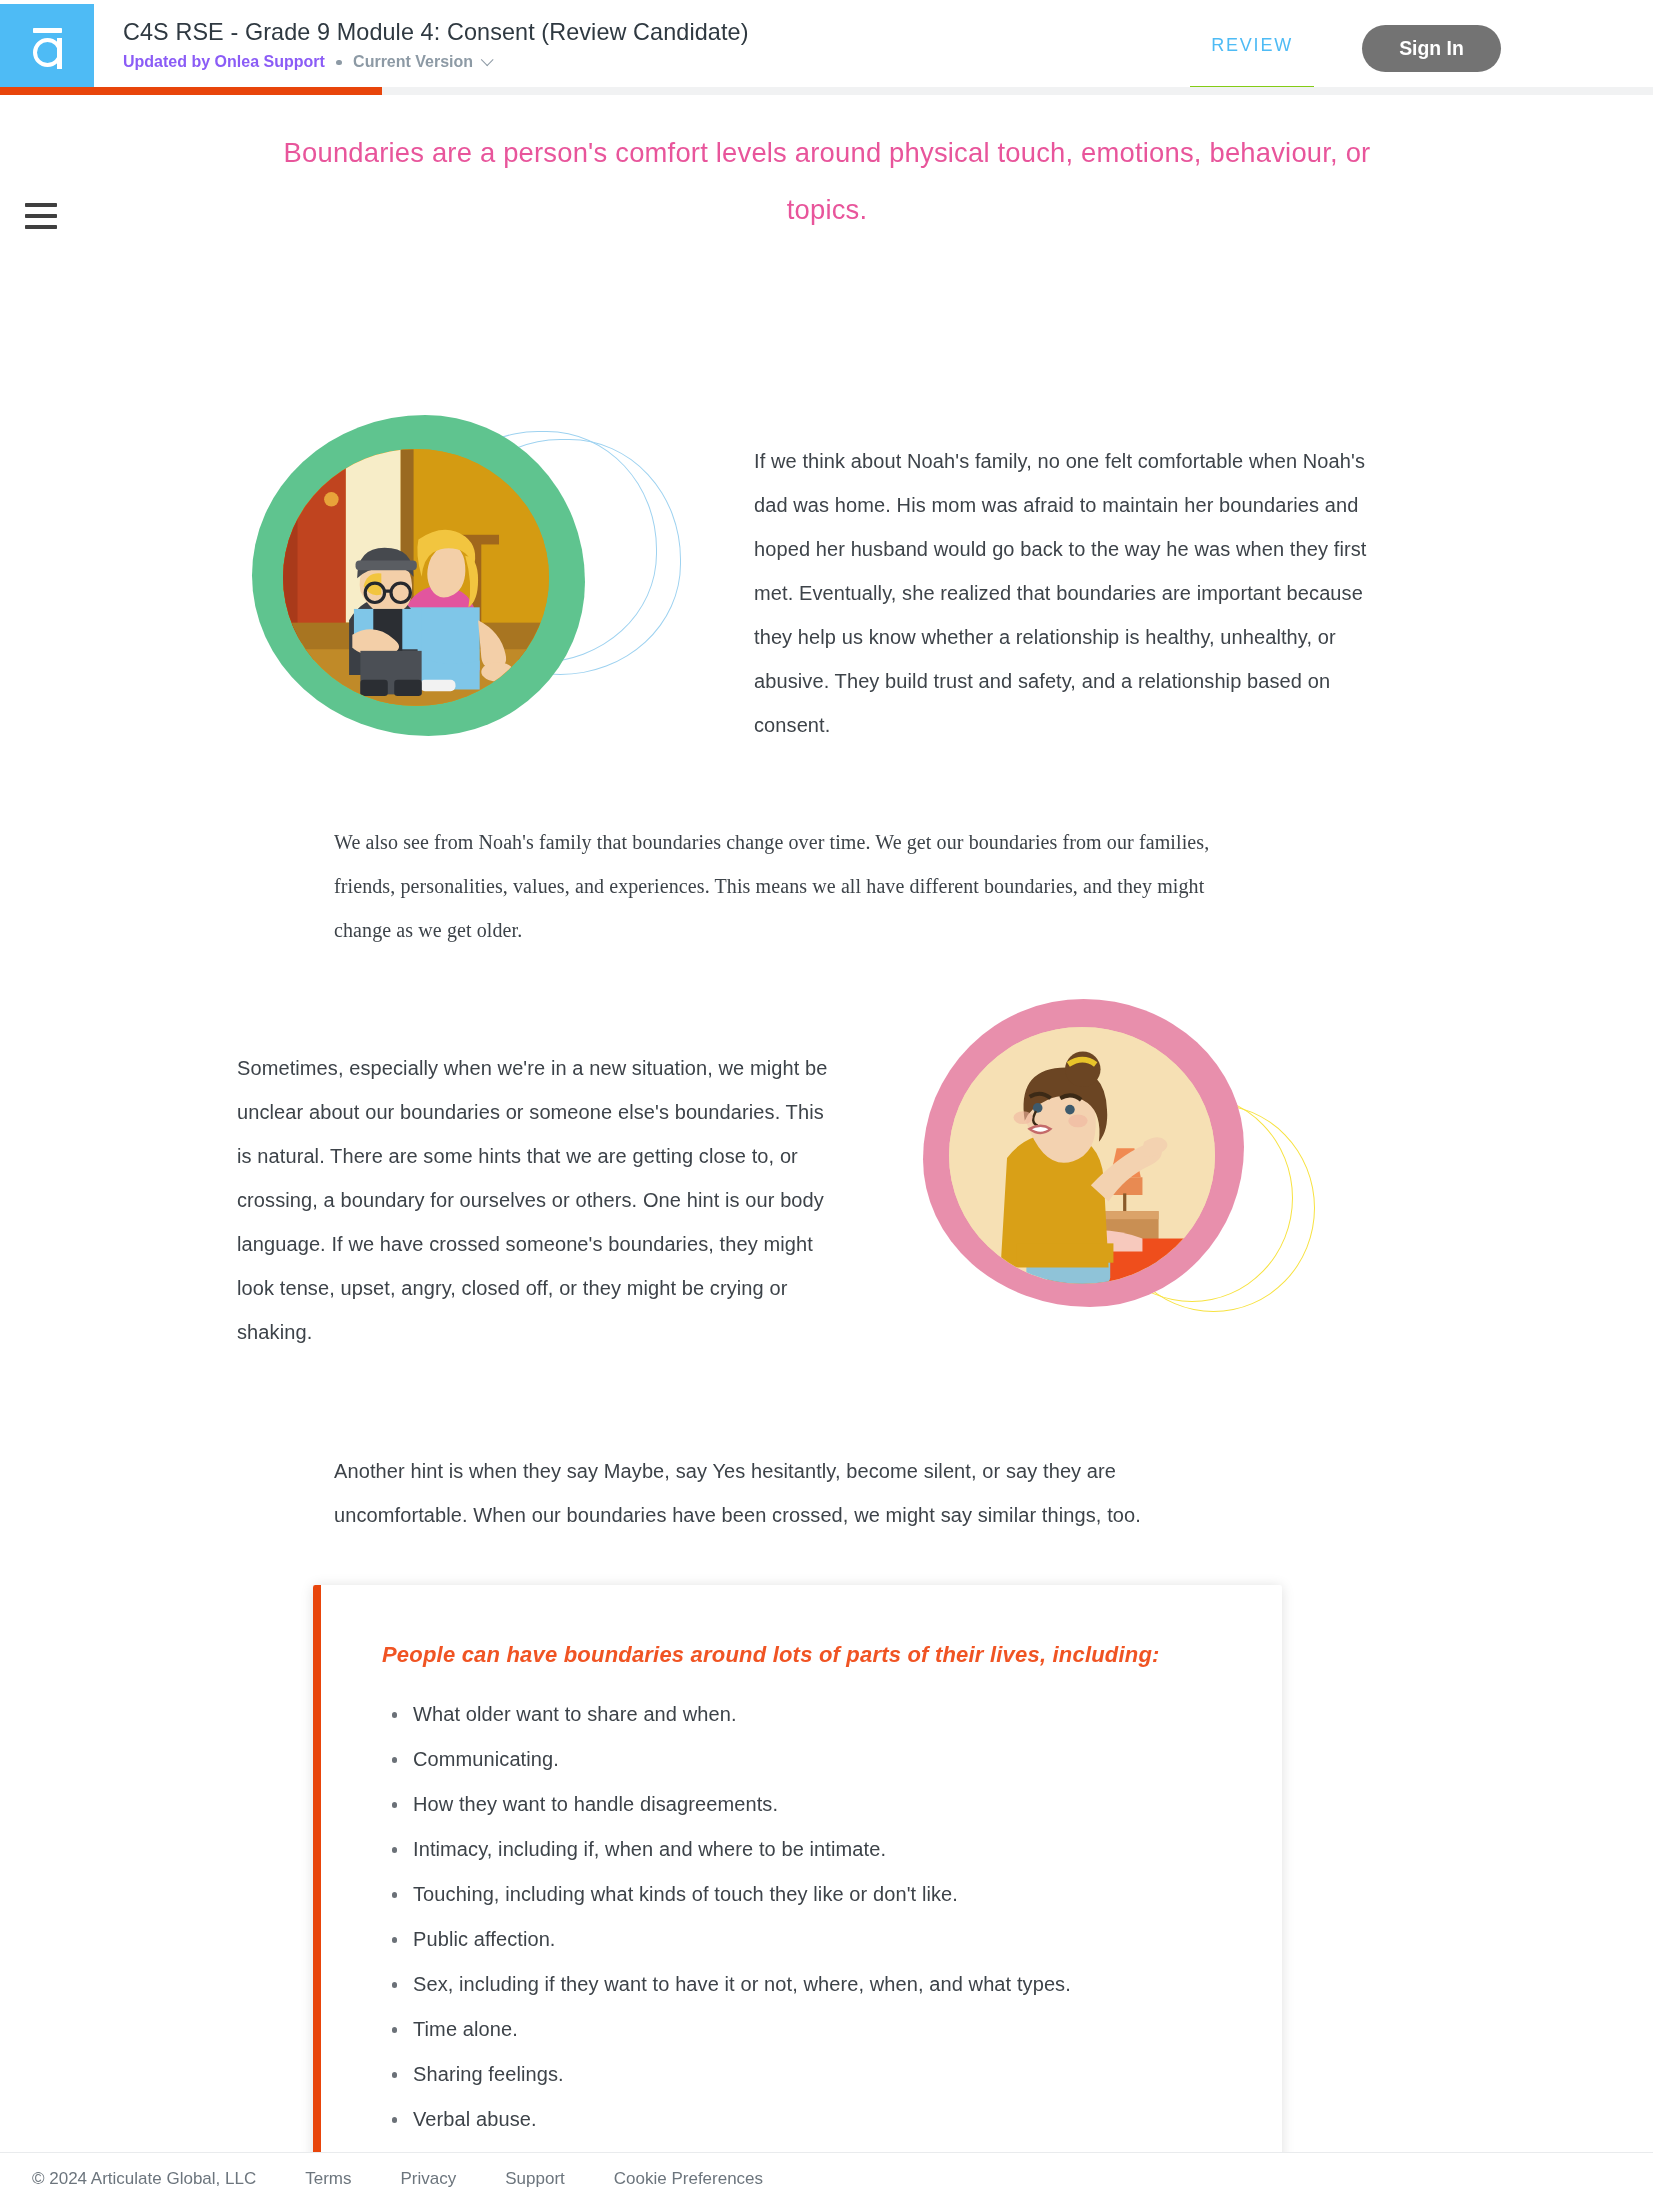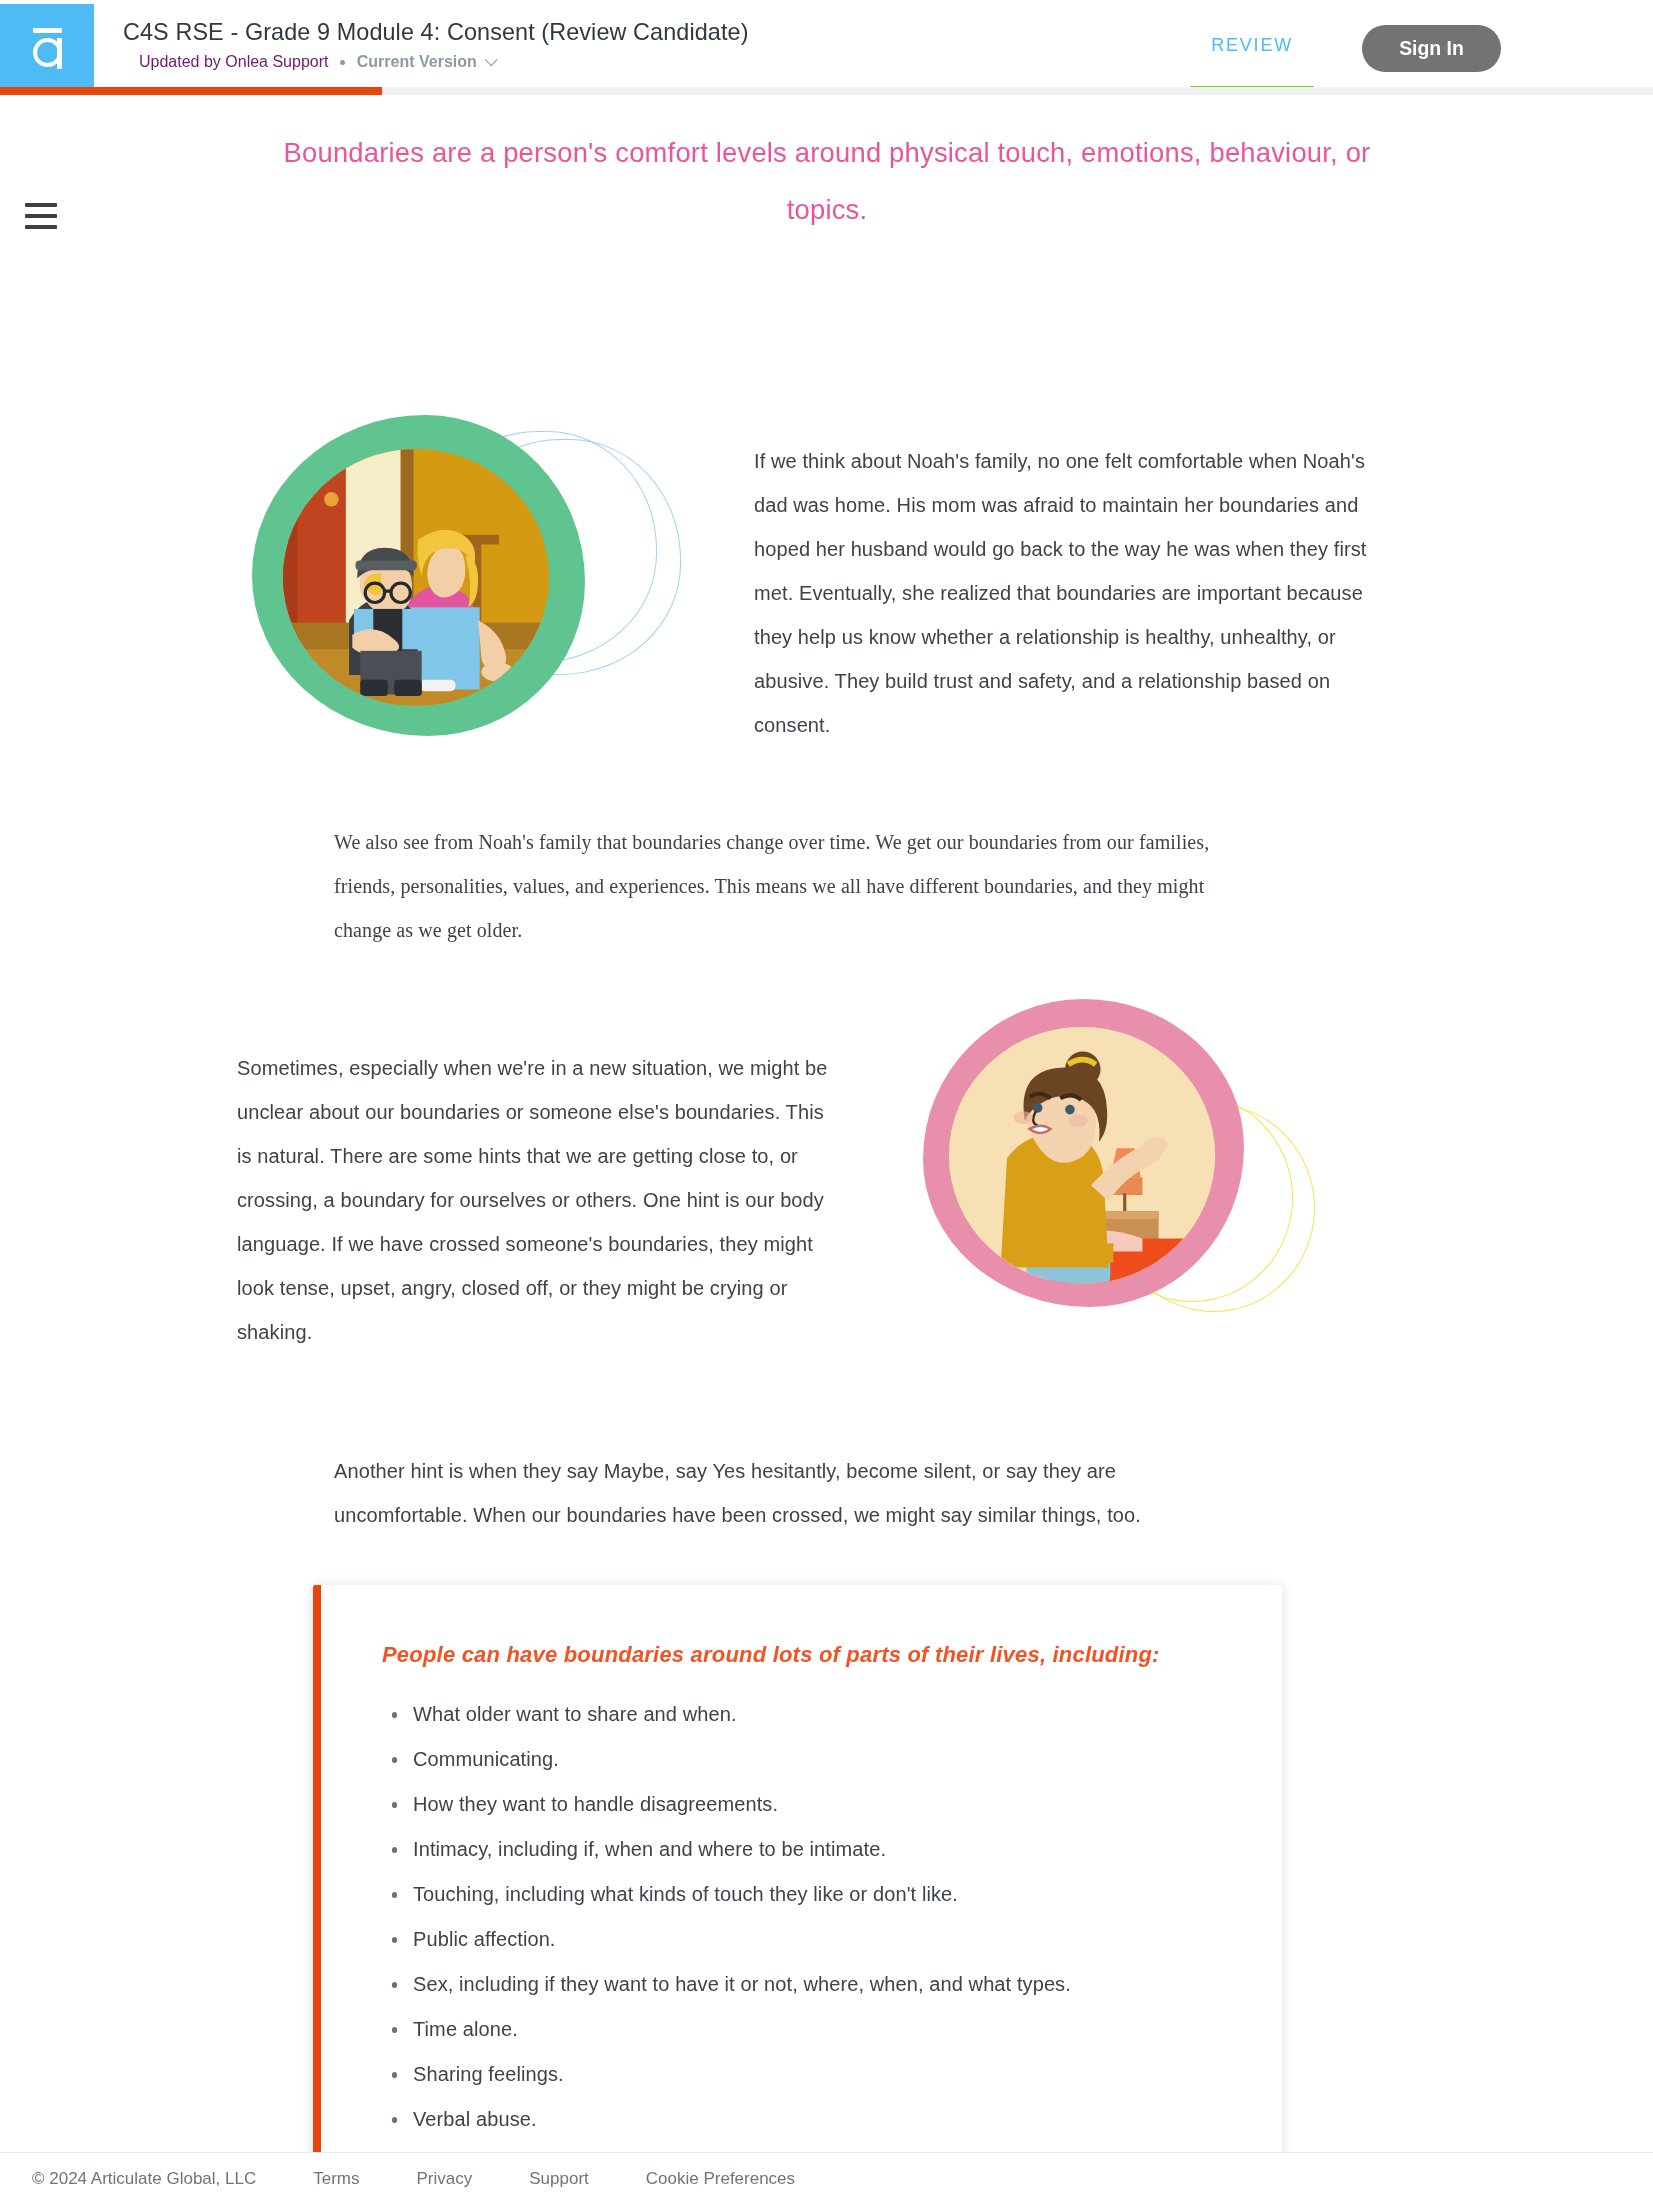--- a/index.html
+++ b/index.html
@@ -72,21 +72,21 @@
   }
   .course-sub {
     margin-top: 4.8px;
     font-size: 16px;
     color: #8d9aa5;
     display: flex;
     align-items: center;
     gap: 0;
     white-space: nowrap;
   }
-  .course-sub .updated { font-weight: 400; color: #701a75; margin-left: 16px; }
+  .course-sub .updated { font-weight: 700; color: #8b5cf6; }
   .course-sub .dot {
     display: inline-block;
     margin: 0 11.3px;
     width: 5.7px; height: 5.7px;
     border-radius: 50%;
     background: #8d9aa5;
     position: relative;
     top: 0.8px;
   }
   .course-sub .version { font-weight: 600; color: #8d9aa5; }
@@ -341,21 +341,21 @@
   .app-footer {
     position: absolute;
     bottom: 0; left: 0;
     width: 1653px;
     height: 53px;
     background: #ffffff;
     border-top: 1.6px solid #e9ebed;
     display: flex;
     align-items: center;
     padding-left: 32px;
-    gap: 12px;
+    gap: 4px;
     z-index: 20;
   }
   .app-footer .copy {
     font-size: 17px;
     color: #6c757d;
     margin-right: 45px;
     white-space: nowrap;
   }
   .app-footer a {
     font-size: 17px;

